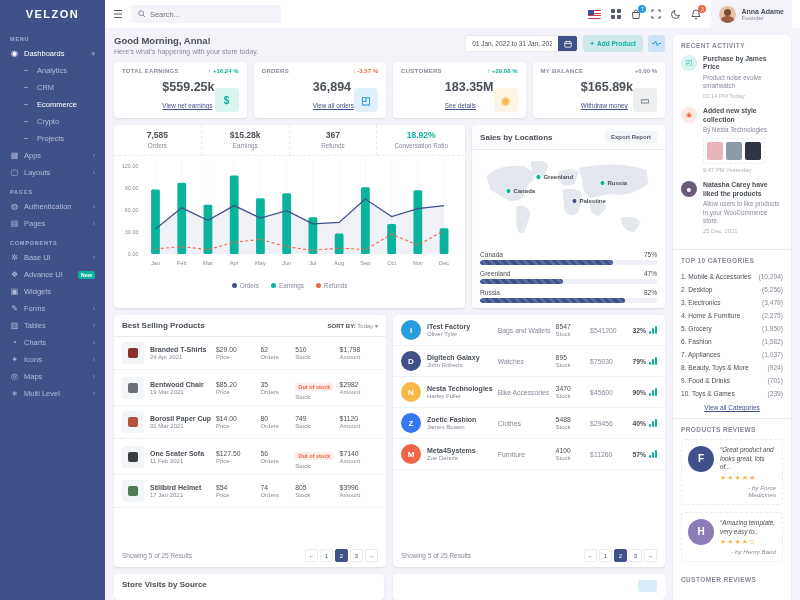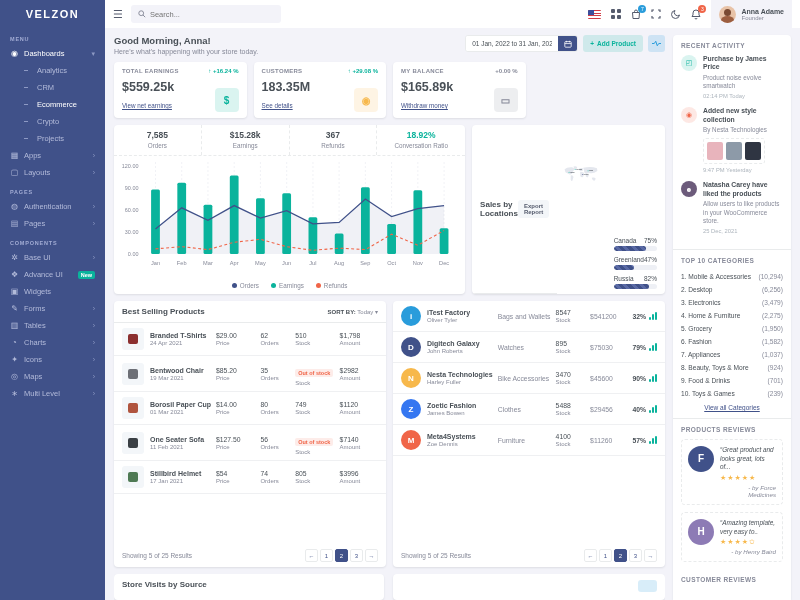--- a/index.html
+++ b/index.html
@@ -72,34 +72,34 @@
   .btn-pulse { width:17px; height:17px; border:0; border-radius:3px; background:rgba(41,156,219,.18);
                color:#299cdb; cursor:pointer; display:flex; align-items:center; justify-content:center; }
 
   
   .stats { display:grid; grid-template-columns:repeat(4,1fr); gap:7px; margin-bottom:7px; }
   .scard { background:#fff; border-radius:4px; box-shadow:0 1px 2px rgba(56,65,74,.12); padding:6px 8px; }
   .scard .r1 { display:flex; justify-content:space-between; align-items:center; }
   .scard .slabel { font-size:6px; font-weight:bold; letter-spacing:.3px; color:#878a99; }
   .sdelta { font-size:6px; font-weight:bold; }
   .sdelta.up { color:#0ab39c; } .sdelta.down { color:#f06548; } .sdelta.flat { color:#878a99; }
-  .scard .r2 { display:flex; justify-content:space-between; align-items:flex-end; margin-top:6px; }
+  .scard .r2 { display:flex; justify-content:flex-end; align-items:flex-end; margin-top:6px; }
   .sval { font-size:12.5px; font-weight:bold; color:#495057; }
   .slink { font-size:6.3px; color:#405189; text-decoration:underline; margin-top:5px; display:inline-block; cursor:pointer; }
   .sicon { width:24px; height:24px; border-radius:4px; display:flex; align-items:center; justify-content:center;
            font-size:10px; font-weight:bold; }
 
   
   .panel { background:#fff; border-radius:4px; box-shadow:0 1px 2px rgba(56,65,74,.12); overflow:hidden; }
   .phead { display:flex; align-items:center; justify-content:space-between; padding:6px 8px; border-bottom:1px solid #e9ebec; }
   .ptitle { font-size:8px; font-weight:bold; color:#495057; }
 
   .chartsrow { display:flex; gap:7px; margin-bottom:7px; }
   .revenue { flex:1.82; min-width:0; display:flex; flex-direction:column; }
-  .salesloc { flex:1; min-width:0; display:flex; flex-direction:row; }
+  .salesloc { flex:1; min-width:0; display:flex; flex-direction:column; }
 
   .rev-filters { display:flex; gap:3px; }
   .rfilter { font-size:5.5px; font-weight:bold; border:0; border-radius:2px; padding:2px 4px; cursor:pointer;
              background:rgba(53,119,241,.12); color:#3577f1; font-family:"Liberation Sans",sans-serif; }
   .rfilter.active { background:#e2e5ed; color:#555b6d; }
   .rev-stats { display:grid; grid-template-columns:repeat(4,1fr); border-bottom:1px dashed #e9ebec; }
   .rstat { text-align:center; padding:5px 0 6px; border-right:1px dashed #e9ebec; }
   .rstat:last-child { border-right:0; }
   .rstat .v { font-size:8.5px; font-weight:bold; color:#495057; }
   .rstat .l { font-size:6.3px; color:#878a99; margin-top:2px; }
@@ -390,20 +390,31 @@
     <span class="sdelta up">↑ +16.24 %</span>
               </div>
     <div class="r2">
       <div><div class="sval">$559.25k</div>
       <span class="slink">View net earnings</span></div>
       <span class="sicon" style="background:#0ab39c26;color:#0ab39c">$</span>
     </div>
   </div>
   <div class="scard">
     <div class="r1">
+                <span class="slabel">ORDERS</span>
+    <span class="sdelta down">↓ -3.57 %</span>
+              </div>
+    <div class="r2">
+      <div><div class="sval">36,894</div>
+      <span class="slink">View all orders</span></div>
+      <span class="sicon" style="background:#299cdb26;color:#299cdb">◰</span>
+    </div>
+  </div>
+  <div class="scard">
+    <div class="r1">
                 <span class="slabel">CUSTOMERS</span>
     <span class="sdelta up">↑ +29.08 %</span>
               </div>
     <div class="r2">
       <div><div class="sval">183.35M</div>
       <span class="slink">See details</span></div>
       <span class="sicon" style="background:#f7b84b26;color:#f7b84b">◉</span>
     </div>
   </div>
   <div class="scard">

